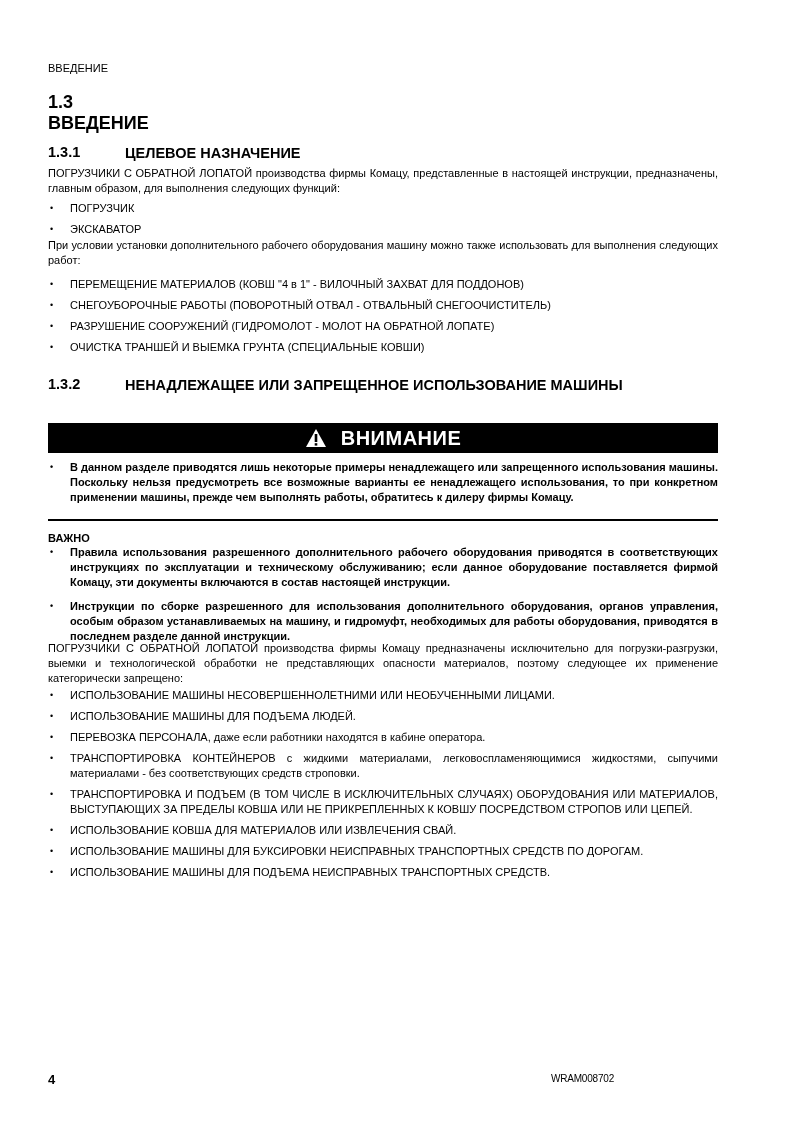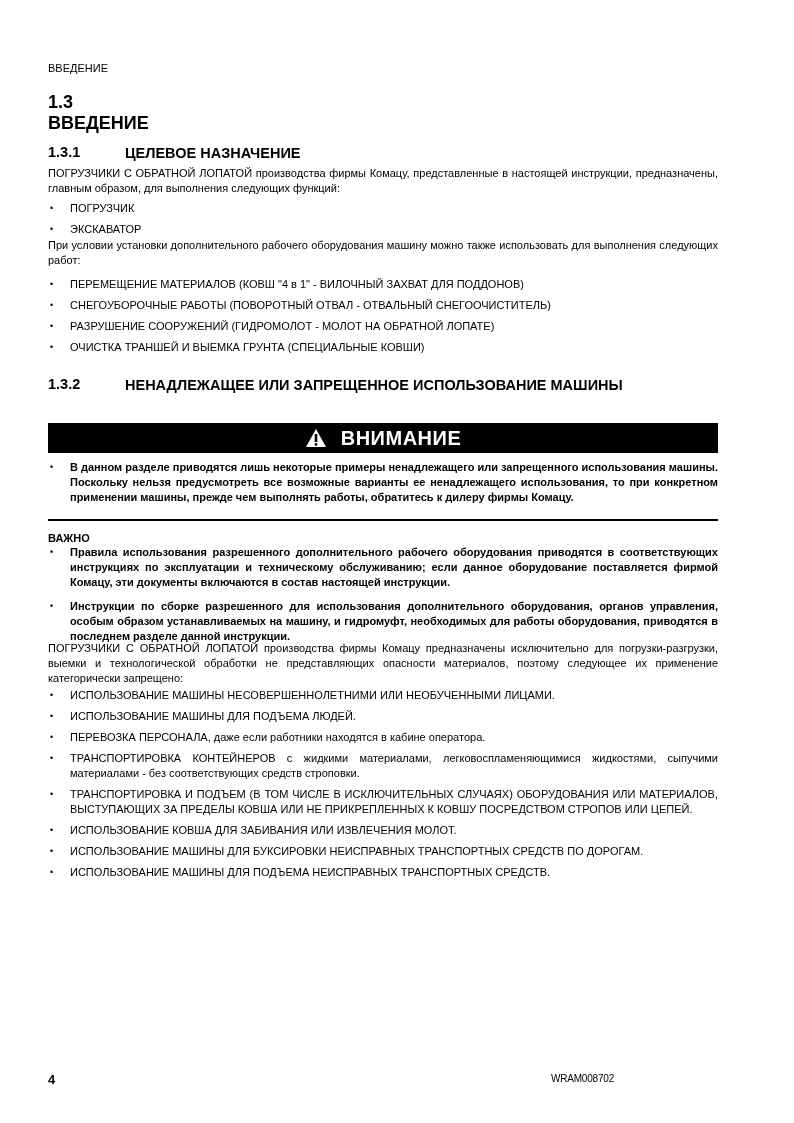--- a/index.html
+++ b/index.html
@@ -97,21 +97,21 @@
   </ul>
 
   <div class="para" style="top:641px;">ПОГРУЗЧИКИ С ОБРАТНОЙ ЛОПАТОЙ производства фирмы Комацу предназначены исключительно для погрузки-разгрузки, выемки и технологической обработки не представляющих опасности материалов, поэтому следующее их применение категорически запрещено:</div>
 
   <ul class="bullets" style="top:688px;">
     <li style="margin-bottom:6px;"><span class="dot">•</span><span>ИСПОЛЬЗОВАНИЕ МАШИНЫ НЕСОВЕРШЕННОЛЕТНИМИ ИЛИ НЕОБУЧЕННЫМИ ЛИЦАМИ.</span></li>
     <li style="margin-bottom:6px;"><span class="dot">•</span><span>ИСПОЛЬЗОВАНИЕ МАШИНЫ ДЛЯ ПОДЪЕМА ЛЮДЕЙ.</span></li>
     <li style="margin-bottom:6px;"><span class="dot">•</span><span>ПЕРЕВОЗКА ПЕРСОНАЛА, даже если работники находятся в кабине оператора.</span></li>
     <li style="margin-bottom:6px;"><span class="dot">•</span><span>ТРАНСПОРТИРОВКА КОНТЕЙНЕРОВ с жидкими материалами, легковоспламеняющимися жидкостями, сыпучими материалами - без соответствующих средств строповки.</span></li>
     <li style="margin-bottom:6px;"><span class="dot">•</span><span>ТРАНСПОРТИРОВКА И ПОДЪЕМ (В ТОМ ЧИСЛЕ В ИСКЛЮЧИТЕЛЬНЫХ СЛУЧАЯХ) ОБОРУДОВАНИЯ ИЛИ МАТЕРИАЛОВ, ВЫСТУПАЮЩИХ ЗА ПРЕДЕЛЫ КОВША ИЛИ НЕ ПРИКРЕПЛЕННЫХ К КОВШУ ПОСРЕДСТВОМ СТРОПОВ ИЛИ ЦЕПЕЙ.</span></li>
-    <li style="margin-bottom:6px;"><span class="dot">•</span><span>ИСПОЛЬЗОВАНИЕ КОВША ДЛЯ ЗАБИВАНИЯ ИЛИ ИЗВЛЕЧЕНИЯ МОЛОТ.</span></li>
+    <li style="margin-bottom:6px;"><span class="dot">•</span><span>ИСПОЛЬЗОВАНИЕ КОВША ДЛЯ МАТЕРИАЛОВ ИЛИ ИЗВЛЕЧЕНИЯ СВАЙ.</span></li>
     <li style="margin-bottom:6px;"><span class="dot">•</span><span>ИСПОЛЬЗОВАНИЕ МАШИНЫ ДЛЯ БУКСИРОВКИ НЕИСПРАВНЫХ ТРАНСПОРТНЫХ СРЕДСТВ ПО ДОРОГАМ.</span></li>
     <li><span class="dot">•</span><span>ИСПОЛЬЗОВАНИЕ МАШИНЫ ДЛЯ ПОДЪЕМА НЕИСПРАВНЫХ ТРАНСПОРТНЫХ СРЕДСТВ.</span></li>
   </ul>
 
   <div class="footer-page">4</div>
   <div class="footer-code">WRAM008702</div>
 
 </div>
 
 </body></html>

